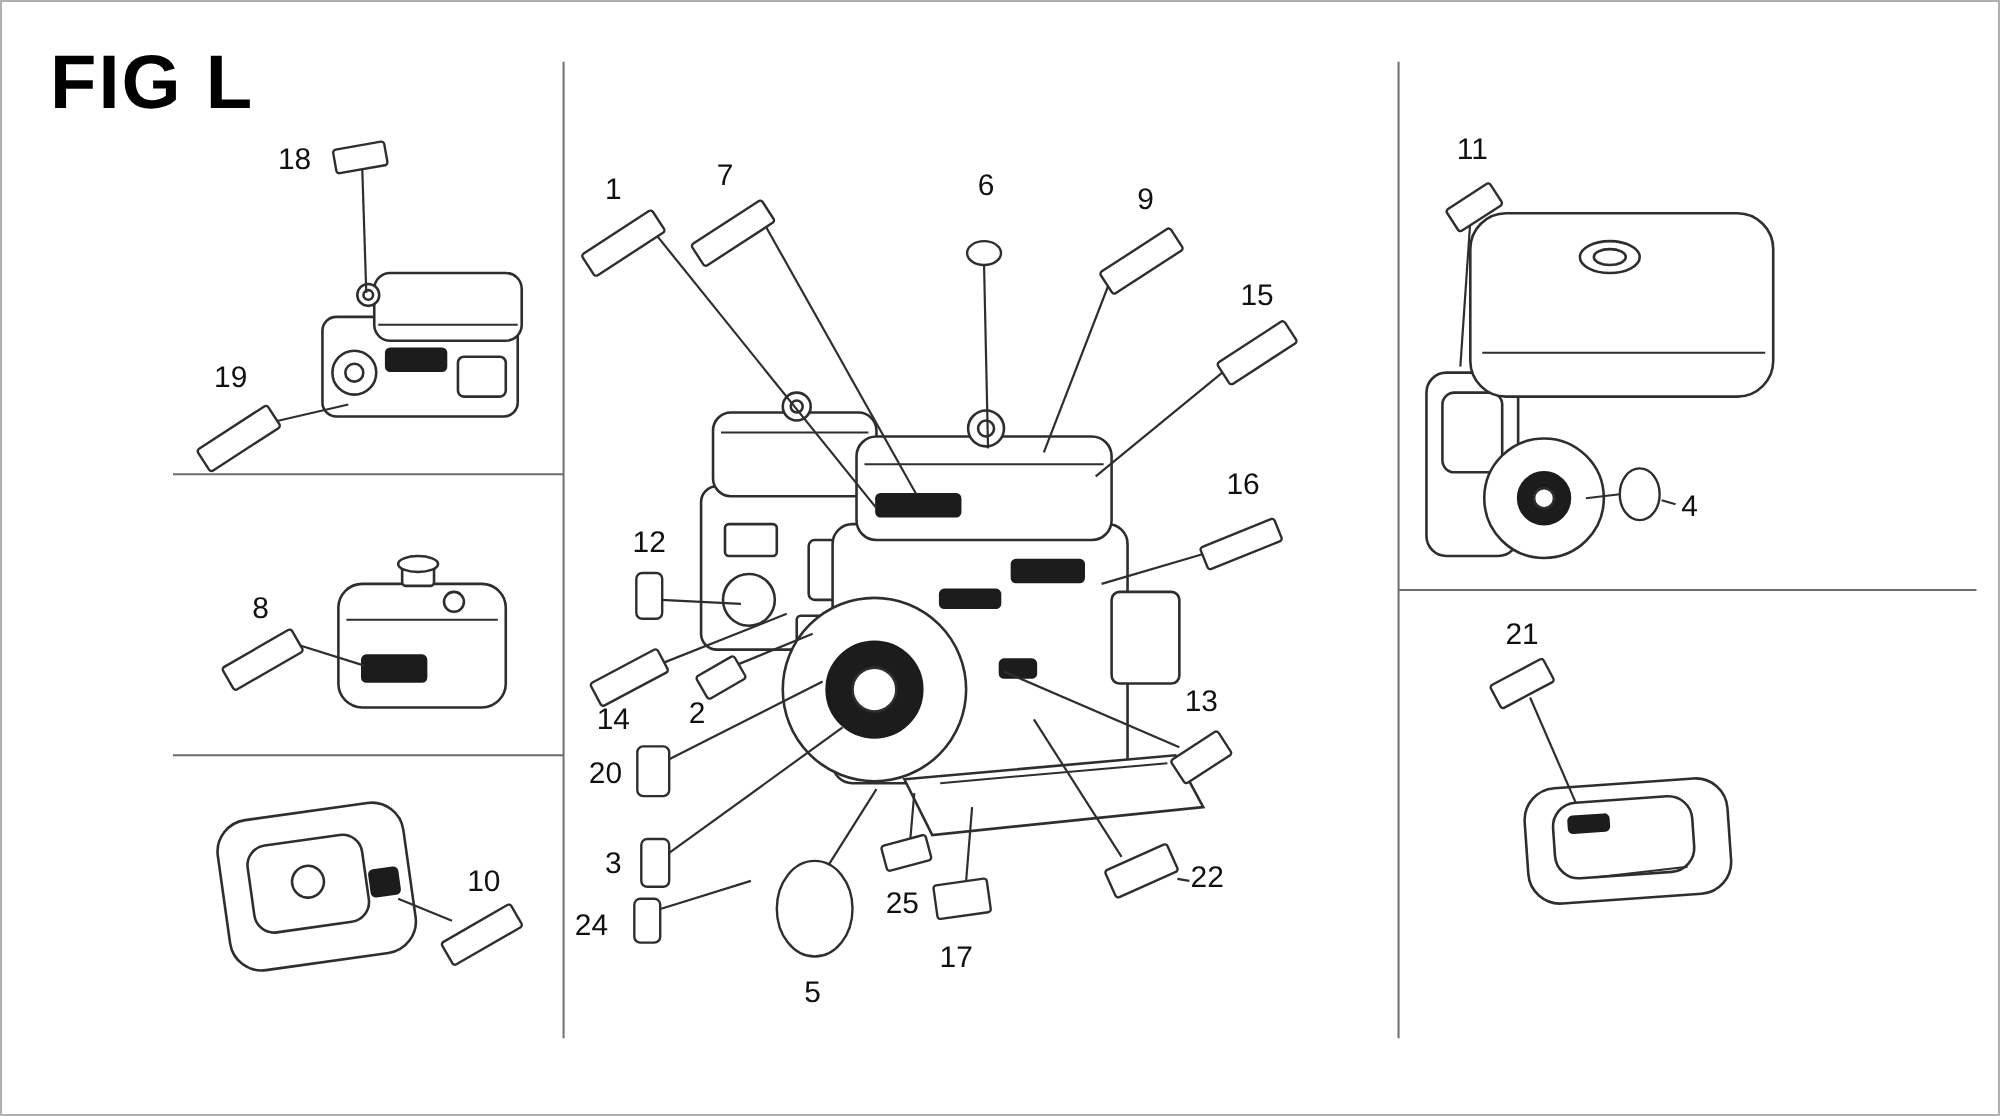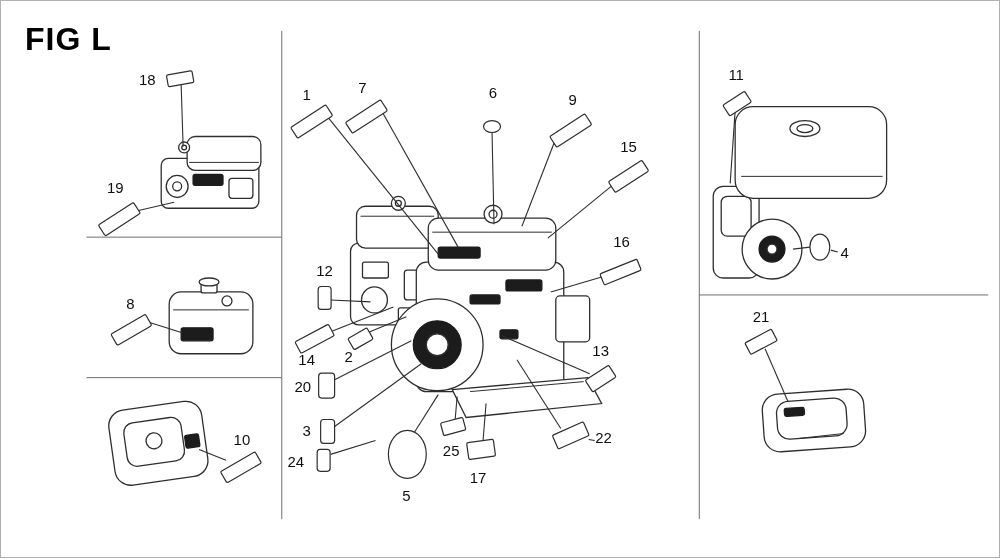--- a/index.html
+++ b/index.html
@@ -3,21 +3,21 @@
 <meta charset="utf-8">
 <style>
   html,body{margin:0;padding:0;background:#ffffff;}
   .canvas{
     position:relative;width:1000px;height:558px;background:#ffffff;
     border:1px solid #b0b0b0;box-sizing:border-box;overflow:hidden;
     font-family:"Liberation Sans",sans-serif;
   }
   .fig-title{
     position:absolute;left:24px;top:20px;z-index:5;
-    font-size:32px;font-weight:bold;color:#000;letter-spacing:1px;
+    font-size:38px;font-weight:bold;color:#000;letter-spacing:1px;
   }
   svg.diagram{position:absolute;left:0;top:0;width:100%;height:100%;}
   .art{fill:#ffffff;stroke:#2e2e2e;stroke-width:1.3;}
   .art .patch{fill:#1c1c1c;stroke:#1c1c1c;}
   .art .thin{fill:none;stroke-width:1;}
   .art .inner-white{fill:#ffffff;stroke:#2e2e2e;}
   .leader{fill:none;stroke:#2e2e2e;stroke-width:1.1;}
   .label-shape{fill:#ffffff;stroke:#2e2e2e;stroke-width:1.2;}
   .callout-num{font-family:"Liberation Sans",sans-serif;font-size:15px;fill:#101010;text-anchor:middle;}
   .divider{stroke:#6d6d6d;stroke-width:1;}

